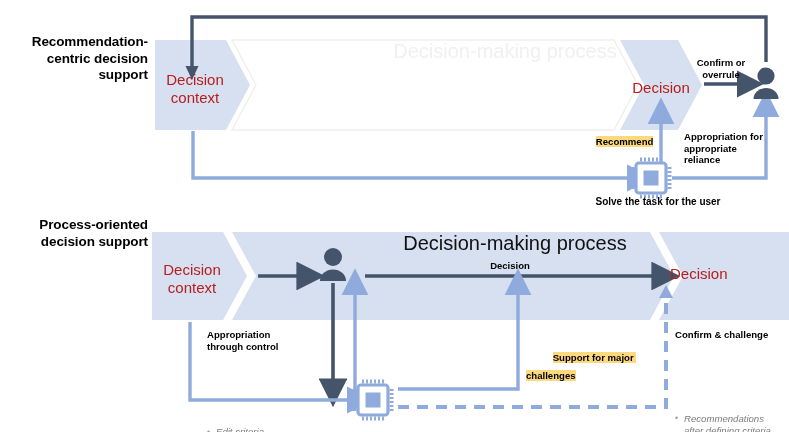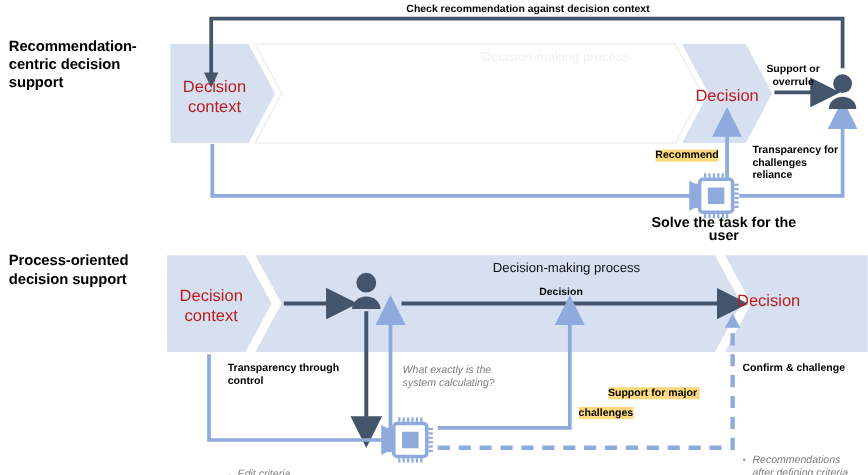--- a/index.html
+++ b/index.html
@@ -3,27 +3,27 @@
 <meta charset="utf-8">
 <style>
   html,body{margin:0;padding:0;background:#ffffff;}
   body{font-family:"Liberation Sans", sans-serif;}
   #stage{position:relative;width:789px;height:432px;overflow:hidden;background:#fff;}
   #svgroot{position:absolute;left:0;top:0;width:789px;height:432px;}
 
   .txt{position:absolute;white-space:pre-wrap;color:#000;}
 
   .row-title{
-    font-weight:bold;font-size:13.5px;line-height:16.5px;color:#000;letter-spacing:-0.1px;
+    font-weight:bold;font-size:13.5px;line-height:16.5px;color:#000;letter-spacing:-0.1px;text-align:right;
   }
   .chev-label{
     font-size:15px;line-height:18px;color:#b91c1c;text-align:center;font-weight:400;
   }
   .band-title{
-    font-size:12px;line-height:18px;color:#111;font-weight:400;text-align:center;
+    font-size:20px;line-height:18px;color:#111;font-weight:400;text-align:center;
   }
   .band-title.ghost{color:#f0f0f0;}
   .arrow-label{
     font-weight:bold;font-size:9.5px;line-height:11.5px;color:#000;text-align:center;
   }
   .blk-head{
     font-weight:bold;font-size:9.6px;line-height:11.6px;color:#000;
   }
   .hl-inline{background:#fcd97e;text-align:right;}
   .blk-body{
@@ -31,21 +31,21 @@
   }
   .bullets{margin:0;padding:0;list-style:none;}
   .bullets li{
     font-style:italic;font-size:9.6px;line-height:12px;color:#7c7c7c;
     position:relative;padding-left:9px;
   }
   .bullets li:before{
     content:"\2022";position:absolute;left:0;top:-0.5px;color:#a0a0a0;font-style:normal;font-size:9px;
   }
   .caption-b{
-    font-weight:bold;font-size:13px;line-height:11.6px;color:#000;text-align:center;
+    font-weight:bold;font-size:10px;line-height:11.6px;color:#000;text-align:center;
   }
 </style>
 </head>
 <body>
 
 <div id="stage">
 
   <svg id="svgroot" viewBox="0 0 789 432">
     <defs>
       <marker id="mDark" markerWidth="8" markerHeight="8" refX="1" refY="4" orient="auto" markerUnits="strokeWidth">
@@ -200,54 +200,52 @@
   </svg>
 
   <div class="txt row-title" style="left:8px;top:34px;width:140px;">Recommendation-centric decision support</div>
 
   <div class="txt chev-label" style="left:155px;top:71px;width:80px;">Decision context</div>
 
   <div class="txt band-title ghost" style="left:390px;top:42px;width:230px;">Decision-making process</div>
 
   <div class="txt chev-label" style="left:624px;top:79px;width:74px;">Decision</div>
 
-  <div class="txt arrow-label" style="left:300px;top:3px;width:360px;">Check recommendation against decision context</div>
-
-  <div class="txt arrow-label" style="left:692px;top:57px;width:58px;">Support or overrule</div>
+
+  <div class="txt arrow-label" style="left:692px;top:57px;width:58px;">Confirm or overrule</div>
 
   <div class="txt" style="left:578px;top:113px;">
     <span class="blk-head hl-inline">Recommend</span>
   </div>
 
-  <div class="txt blk-head" style="left:684px;top:131px;width:86px;">Transparency for challenges reliance</div>
+  <div class="txt blk-head" style="left:684px;top:131px;width:86px;">Appropriation for appropriate reliance</div>
 
   <div class="txt caption-b" style="left:578px;top:196px;width:160px;">Solve the task for the user</div>
 
-  <div class="txt row-title" style="left:8px;top:229px;width:140px;">Process-oriented decision support</div>
+  <div class="txt row-title" style="left:8px;top:217px;width:140px;">Process-oriented decision support</div>
 
   <div class="txt chev-label" style="left:152px;top:261px;width:80px;">Decision context</div>
 
   <div class="txt band-title" style="left:400px;top:234px;width:230px;">Decision-making process</div>
 
   <div class="txt chev-label" style="left:670px;top:265px;width:80px;text-align:left;">Decision</div>
 
   <div class="txt arrow-label" style="left:470px;top:260px;width:80px;">Decision</div>
 
 
   <div class="txt" style="left:207px;top:293px;width:102px;">
-    <div class="blk-head">Transparency through control</div>
+    <div class="blk-head">Appropriation through control</div>
     <ul class="bullets" style="margin-top:2px;">
       <li>Edit criteria</li>
       
       
     </ul>
   </div>
 
   <div class="txt" style="left:366px;top:293px;width:100px;">
-    <div class="blk-body" style="margin-top:2px;">What exactly is the system calculating?</div>
   </div>
 
   <div class="txt" style="left:526px;top:293px;width:112px;">
     <div>
       <span class="blk-head hl-inline">Support for major challenges</span>
     </div>
     
     
   </div>
 

